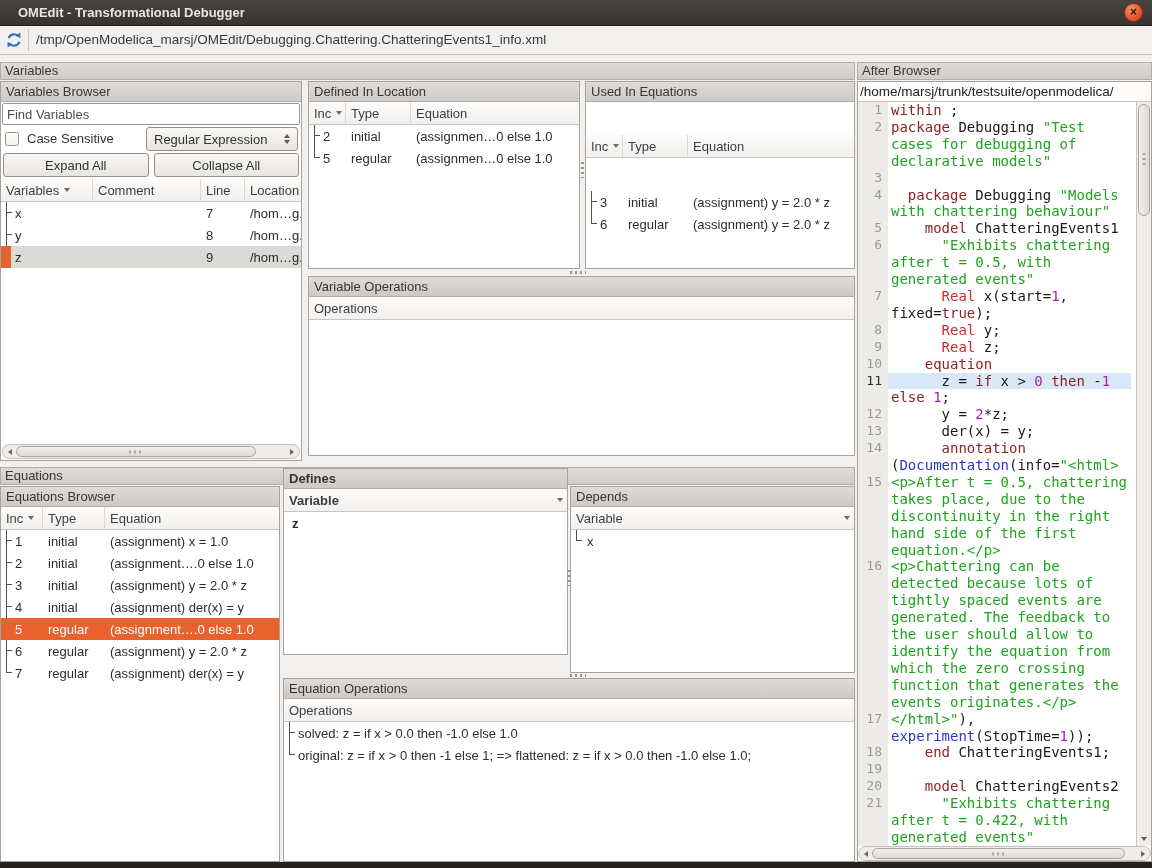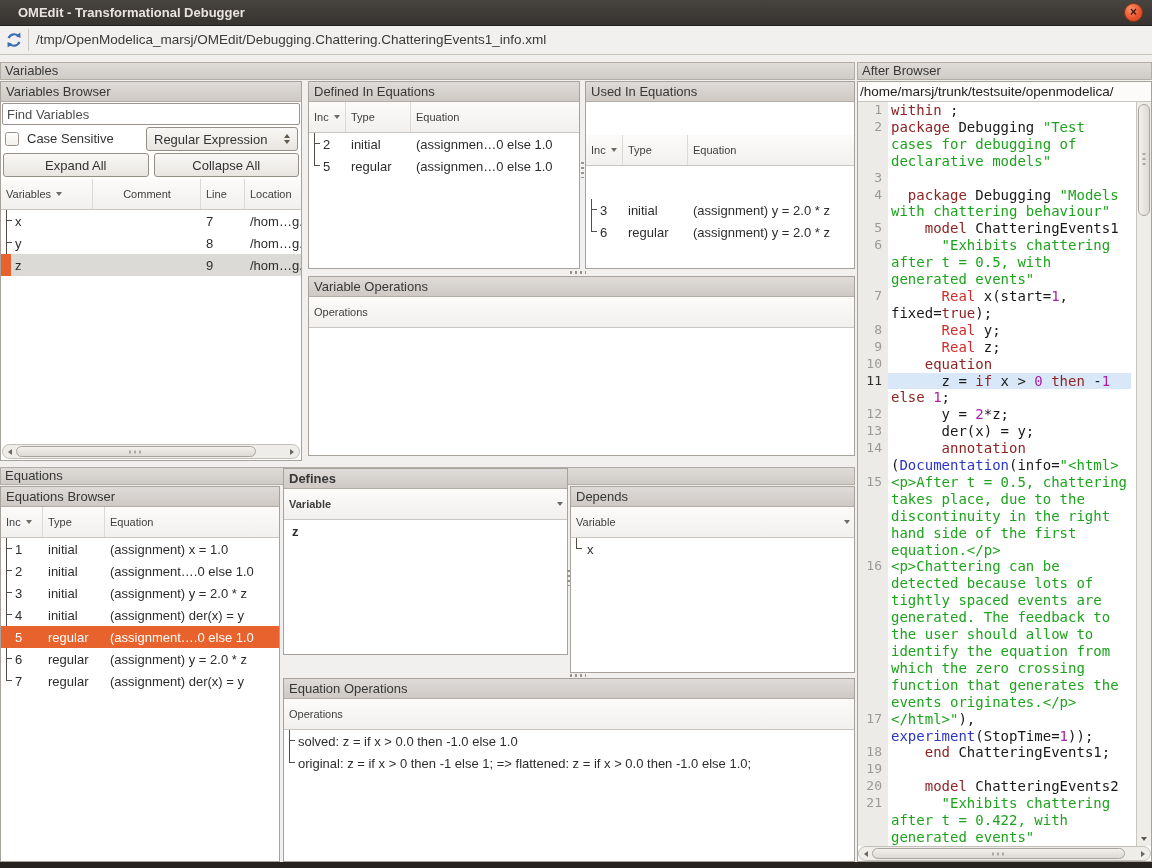--- a/index.html
+++ b/index.html
@@ -46,24 +46,24 @@
     position:absolute; background:#fff; border:1px solid #A7A29B;
     overflow:hidden; display:flex; flex-direction:column;
   }
   .phdr {
     flex:none; height:20px;
     background: linear-gradient(#DEDBD8, #CEC9C5);
     border-bottom:1px solid #B2ADA7;
     font-size:13px; line-height:19px; padding:0 5px; color:#373737;
   }
   .col-header {
-    flex:none; display:flex; height:31px;
+    flex:none; display:flex; height:23px;
     background: linear-gradient(#FCFBFA, #F2F0EE);
     border-bottom:1px solid #C9C5C0;
-    font-size:11px; color:#3E3E3E;
+    font-size:13px; color:#3E3E3E;
   }
   .hcell { display:flex; align-items:center; gap:5px; padding:0 4px 0 5px; border-right:1px solid #DDD9D5; overflow:hidden; white-space:nowrap; }
   .hcell:last-child { border-right:none; }
   .sort { width:0; height:0; border-left:3.5px solid transparent; border-right:3.5px solid transparent; border-top:4px solid #6E6A63; flex:none; }
   .sort.right { margin-left:auto; }
   .rows { position:relative; overflow:hidden; flex:1; }
   .trow { height:22px; display:flex; align-items:center; font-size:13px; color:#2D2D2D; position:relative; background:transparent; }
   .trow.sel-o { background:var(--selection_orange); color:#fff; }
   .trow.sel-g { background:var(--selection_gray); }
   .cell { padding-left:5px; padding-right:3px; white-space:nowrap; overflow:hidden; flex:none; }
@@ -186,21 +186,21 @@
   </div>
   <div class="btn-row">
     <div class="btn">Expand All</div>
     <div class="btn">Collapse All</div>
   </div>
   <div class="col-header" id="h-vars">
       <div class="hcell" style="width: 92px;">
         <span>Variables</span>
         <i class="sort"></i>
       </div>
-      <div class="hcell" style="width: 108px; justify-content: center;">
+      <div class="hcell" style="width: 108px;">
         <span>Comment</span>
       </div>
       <div class="hcell" style="width: 44px;">
         <span>Line</span>
       </div>
       <div class="hcell" style="flex: 1 1 0%;">
         <span>Location</span>
       </div>
     </div>
   <div class="rows" id="r-vars">
@@ -233,21 +233,21 @@
         <i class="tri-l"></i>
       </span>
     <div class="hthumb" style="left:13px; width:240px;"></div>
     <span class="arr r">
         <i class="tri-r"></i>
       </span>
   </div>
 </div>
 
 <div class="panel" style="left:308px; top:81px; width:272px; height:188px;">
-  <div class="phdr">Defined In Equations</div>
+  <div class="phdr">Defined In Location</div>
   <div class="col-header" id="h-def">
       <div class="hcell" style="width: 37px;">
         <span>Inc</span>
         <i class="sort"></i>
       </div>
       <div class="hcell" style="width: 65px;">
         <span>Type</span>
       </div>
       <div class="hcell" style="flex: 1 1 0%;">
         <span>Equation</span>

